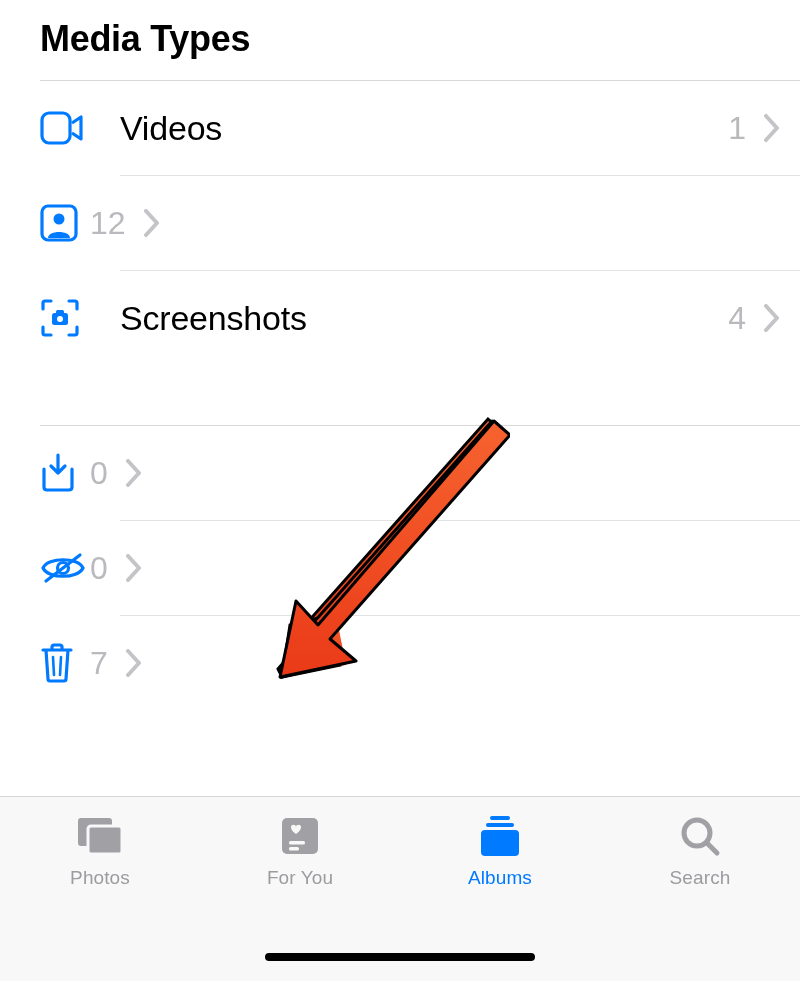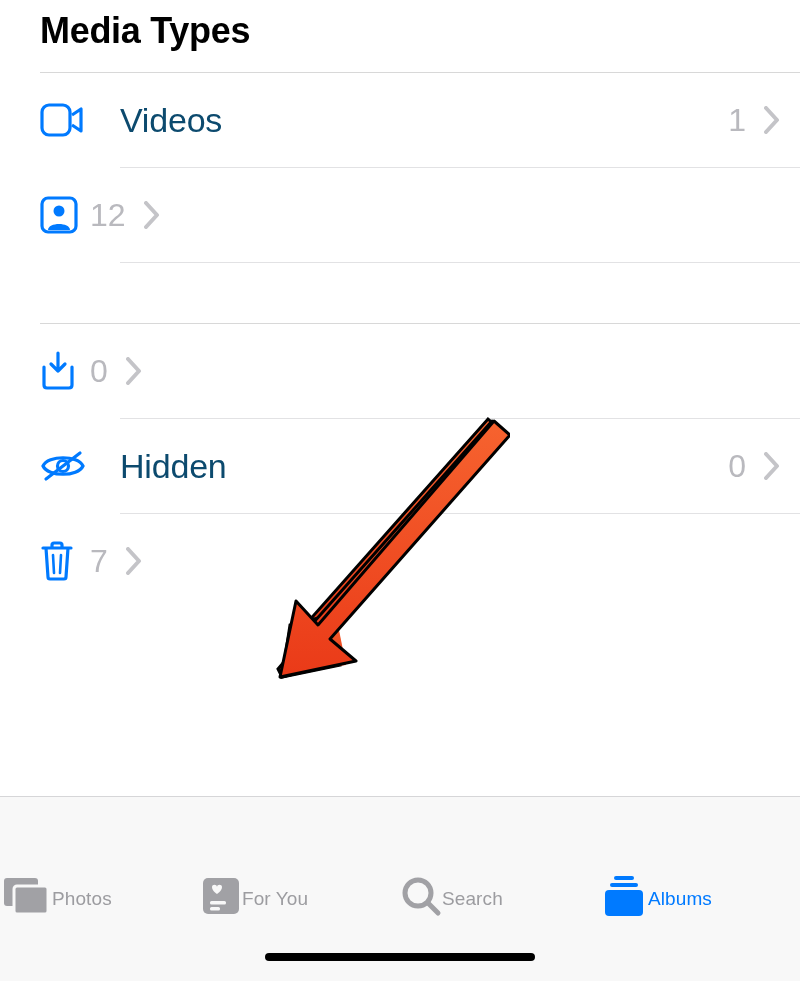--- a/index.html
+++ b/index.html
@@ -14,21 +14,21 @@
     .content {
       padding: 0 0 0 0;
     }
     .section-header {
       font-size: 36px;
       font-weight: 700;
       color: #000;
       padding: 20px 40px 20px 40px;
       letter-spacing: -0.3px;
     }
-    .section-header.first { padding-top: 10px; }
+    .section-header.first { padding-top: 10px; margin-top: 8px; }
     .divider-full {
       height: 1px;
       background: #d8d8d8;
       margin-left: 40px;
     }
     .row {
       display: flex;
       align-items: center;
       height: 94px;
       padding: 0 8px 0 40px;
@@ -39,21 +39,21 @@
       display: flex;
       align-items: center;
       justify-content: flex-start;
       color: #007aff;
       flex-shrink: 0;
     }
     .row .label {
       flex: 1;
       font-size: 34px;
       font-weight: 400;
-      color: #0c4a6e;
+      color: #000000;
       padding-left: 30px;
       letter-spacing: -0.2px;
     }
     .row .count {
       font-size: 32px;
       color: #b9b9be;
       padding-right: 6px;
     }
     .row .chevron {
       width: 40px;
@@ -74,20 +74,21 @@
       position: absolute;
       left: 0; right: 0; bottom: 0;
       height: 185px;
       background: #f8f8f8;
       border-top: 1px solid #d6d6d8;
       display: flex;
     }
     .tab {
       flex: 1;
       display: flex;
+      flex-direction: column;
       align-items: center;
       padding-top: 14px;
       cursor: pointer;
     }
     .tab .tab-icon {
       height: 50px;
       display: flex;
       align-items: center;
       justify-content: center;
       color: #a1a1a5;
@@ -157,20 +158,37 @@
     </span>
     <span class="count">12</span>
     <span class="chevron">
       <svg width="16" height="28" viewBox="0 0 16 28">
           <path d="M2 2 L13 14 L2 26" stroke="#c4c4c8" stroke-width="4" fill="none" stroke-linecap="round" stroke-linejoin="round"></path>
         </svg>
     </span>
   </div>
   <div class="row-divider"></div>
 
+  <div class="row">
+    <span class="icon-slot">
+      <svg width="40" height="40" viewBox="0 0 40 40" fill="none">
+        <path d="M3 11 V5 Q3 3 5 3 H11 M29 3 H35 Q37 3 37 5 V11 M37 29 V35 Q37 37 35 37 H29 M11 37 H5 Q3 37 3 35 V29" stroke="#007aff" stroke-width="3.2" stroke-linecap="round"></path>
+        <rect x="12" y="15" width="16" height="12" rx="2.5" fill="#007aff"></rect>
+        <rect x="16" y="12" width="8" height="4" rx="1.5" fill="#007aff"></rect>
+        <circle cx="20" cy="21" r="3" fill="#fff"></circle>
+      </svg>
+    </span>
+    <span class="label">Screenshots</span>
+    <span class="count">4</span>
+    <span class="chevron">
+      <svg width="16" height="28" viewBox="0 0 16 28">
+          <path d="M2 2 L13 14 L2 26" stroke="#c4c4c8" stroke-width="4" fill="none" stroke-linecap="round" stroke-linejoin="round"></path>
+        </svg>
+    </span>
+  </div>
 
   <div class="section-gap"></div>
 
   <div class="divider-full"></div>
 
   <div class="row">
     <span class="icon-slot">
       <svg width="36" height="40" viewBox="0 0 36 40" fill="none">
         <path d="M18 2 V20 M18 20 L11 13 M18 20 L25 13" stroke="#007aff" stroke-width="3.2" stroke-linecap="round" stroke-linejoin="round"></path>
         <path d="M4 16 V34 Q4 37 7 37 H29 Q32 37 32 34 V16" stroke="#007aff" stroke-width="3.2" fill="none" stroke-linecap="round"></path>
@@ -186,21 +204,20 @@
   <div class="row-divider"></div>
 
   <div class="row">
     <span class="icon-slot">
       <svg width="46" height="34" viewBox="0 0 46 34" fill="none">
         <path d="M3 17 C8 6 38 6 43 17 C38 28 8 28 3 17 Z" stroke="#007aff" stroke-width="3.2" fill="none"></path>
         <circle cx="23" cy="17" r="5.5" stroke="#007aff" stroke-width="3.2" fill="none"></circle>
         <line x1="6" y1="30" x2="40" y2="4" stroke="#007aff" stroke-width="3.2" stroke-linecap="round"></line>
       </svg>
     </span>
-    <span class="label">Hidden</span>
     <span class="count">0</span>
     <span class="chevron">
       <svg width="16" height="28" viewBox="0 0 16 28">
           <path d="M2 2 L13 14 L2 26" stroke="#c4c4c8" stroke-width="4" fill="none" stroke-linecap="round" stroke-linejoin="round"></path>
         </svg>
     </span>
   </div>
   <div class="row-divider"></div>
 
   <div class="row">
@@ -266,35 +283,35 @@
       <svg width="42" height="42" viewBox="0 0 42 42">
         <rect x="3" y="3" width="36" height="36" rx="5" fill="#a1a1a5"></rect>
         <path d="M12 12 C12 9 17 9 17 12 C17 9 22 9 22 12 C22 16 17 19 17 19 C17 19 12 16 12 12 Z" fill="#f8f8f8"></path>
         <rect x="10" y="26" width="16" height="3.5" rx="1.5" fill="#f8f8f8"></rect>
         <rect x="10" y="32" width="10" height="3.5" rx="1.5" fill="#f8f8f8"></rect>
       </svg>
     </span>
     <span class="tab-label">For You</span>
   </div>
 
-  <div class="tab">
-    <span class="tab-icon">
-      <svg width="42" height="42" viewBox="0 0 42 42">
-        <circle cx="18" cy="18" r="13" stroke="#a1a1a5" stroke-width="5" fill="none"></circle>
-        <line x1="28" y1="28" x2="38" y2="38" stroke="#a1a1a5" stroke-width="5" stroke-linecap="round"></line>
-      </svg>
-    </span>
-    <span class="tab-label">Search</span>
-  </div>
-
   <div class="tab active">
     <span class="tab-icon">
       <svg width="48" height="44" viewBox="0 0 48 44">
         <rect x="14" y="2" width="20" height="4" rx="2" fill="#007aff"></rect>
         <rect x="10" y="9" width="28" height="4" rx="2" fill="#007aff"></rect>
         <rect x="5" y="16" width="38" height="26" rx="4" fill="#007aff"></rect>
       </svg>
     </span>
     <span class="tab-label">Albums</span>
   </div>
 
+  <div class="tab">
+    <span class="tab-icon">
+      <svg width="42" height="42" viewBox="0 0 42 42">
+        <circle cx="18" cy="18" r="13" stroke="#a1a1a5" stroke-width="5" fill="none"></circle>
+        <line x1="28" y1="28" x2="38" y2="38" stroke="#a1a1a5" stroke-width="5" stroke-linecap="round"></line>
+      </svg>
+    </span>
+    <span class="tab-label">Search</span>
+  </div>
+
   <div class="home-indicator"></div>
 </div>
 
 </body></html>

